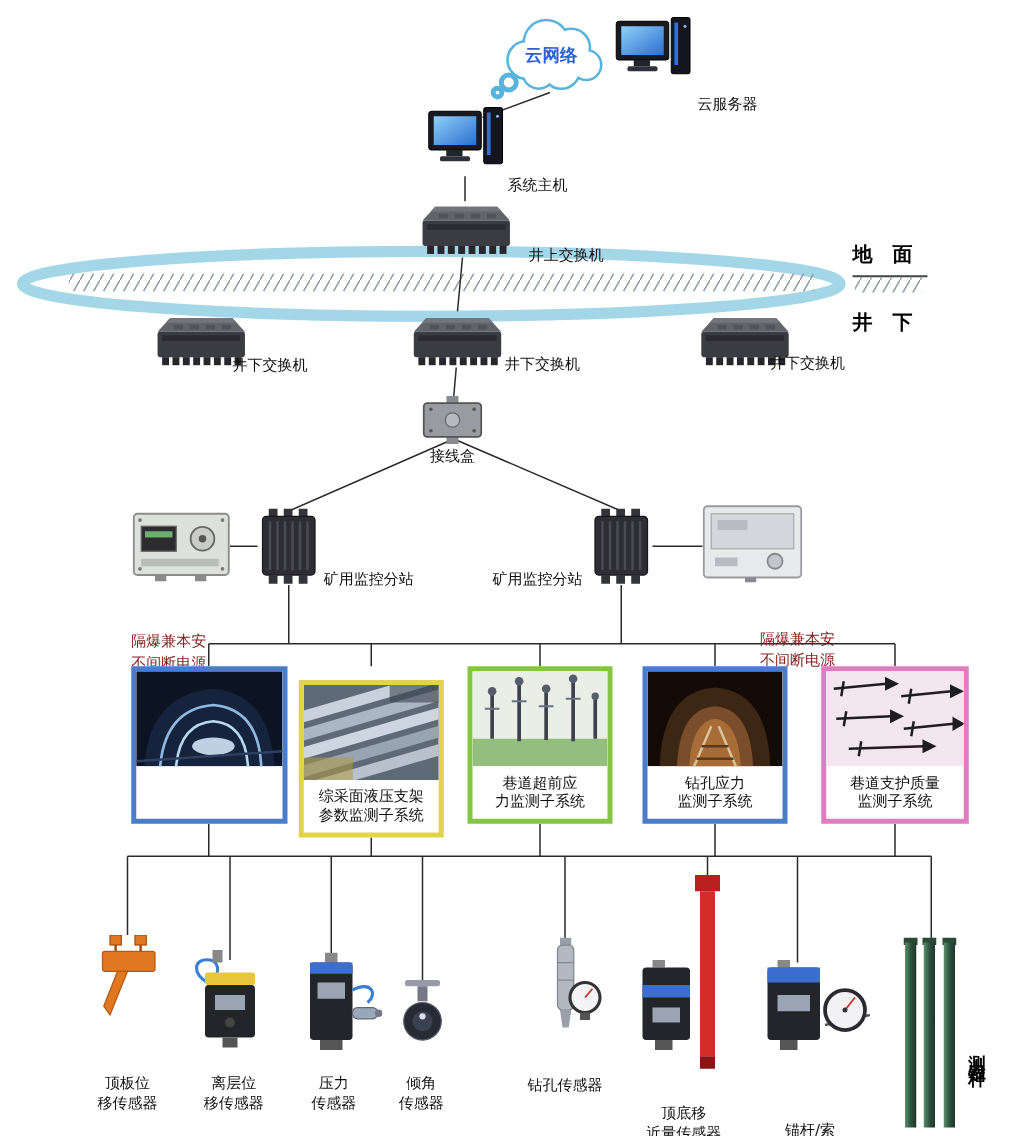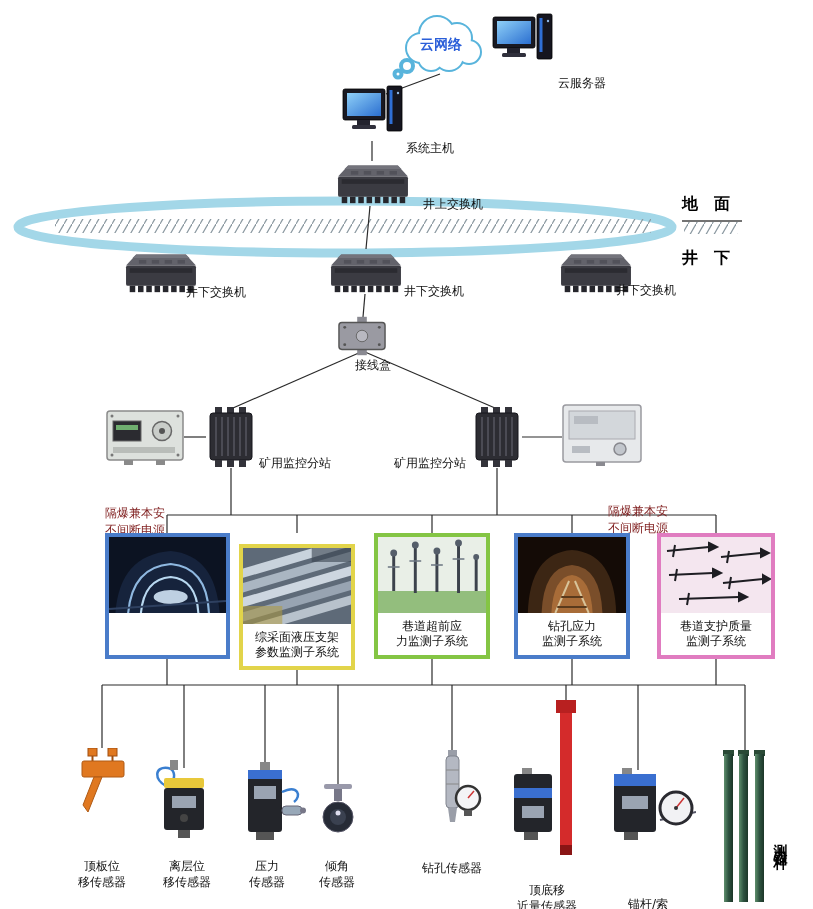--- a/index.html
+++ b/index.html
@@ -231,21 +231,21 @@
       <rect x="20" y="0" width="10" height="6" fill="#8a8a92"></rect>
       <rect x="20" y="34" width="10" height="6" fill="#8a8a92"></rect>
       <rect x="1" y="6" width="48" height="28" rx="3" fill="#9a9aa2" stroke="#555" stroke-width="1.5"></rect>
       <circle cx="25" cy="20" r="6" fill="#b8b8c0" stroke="#666"></circle>
       <circle cx="7" cy="11" r="1.5" fill="#555"></circle>
         <circle cx="43" cy="11" r="1.5" fill="#555"></circle>
       <circle cx="7" cy="29" r="1.5" fill="#555"></circle>
         <circle cx="43" cy="29" r="1.5" fill="#555"></circle>
     </svg>
   </div>
-  <span class="lblc" style="left:362px;top:357px;margin-left:11px;">接线盒</span>
+  <span class="lblc" style="left:362px;top:357px;">接线盒</span>
 
   <div class="node" style="left:206px;top:406px;">
     <svg width="50" height="62" viewBox="0 0 50 62">
         <use href="#sym-substation"></use>
       </svg>
   </div>
   <div class="node" style="left:472px;top:406px;">
     <svg width="50" height="62" viewBox="0 0 50 62">
         <use href="#sym-substation"></use>
       </svg>

